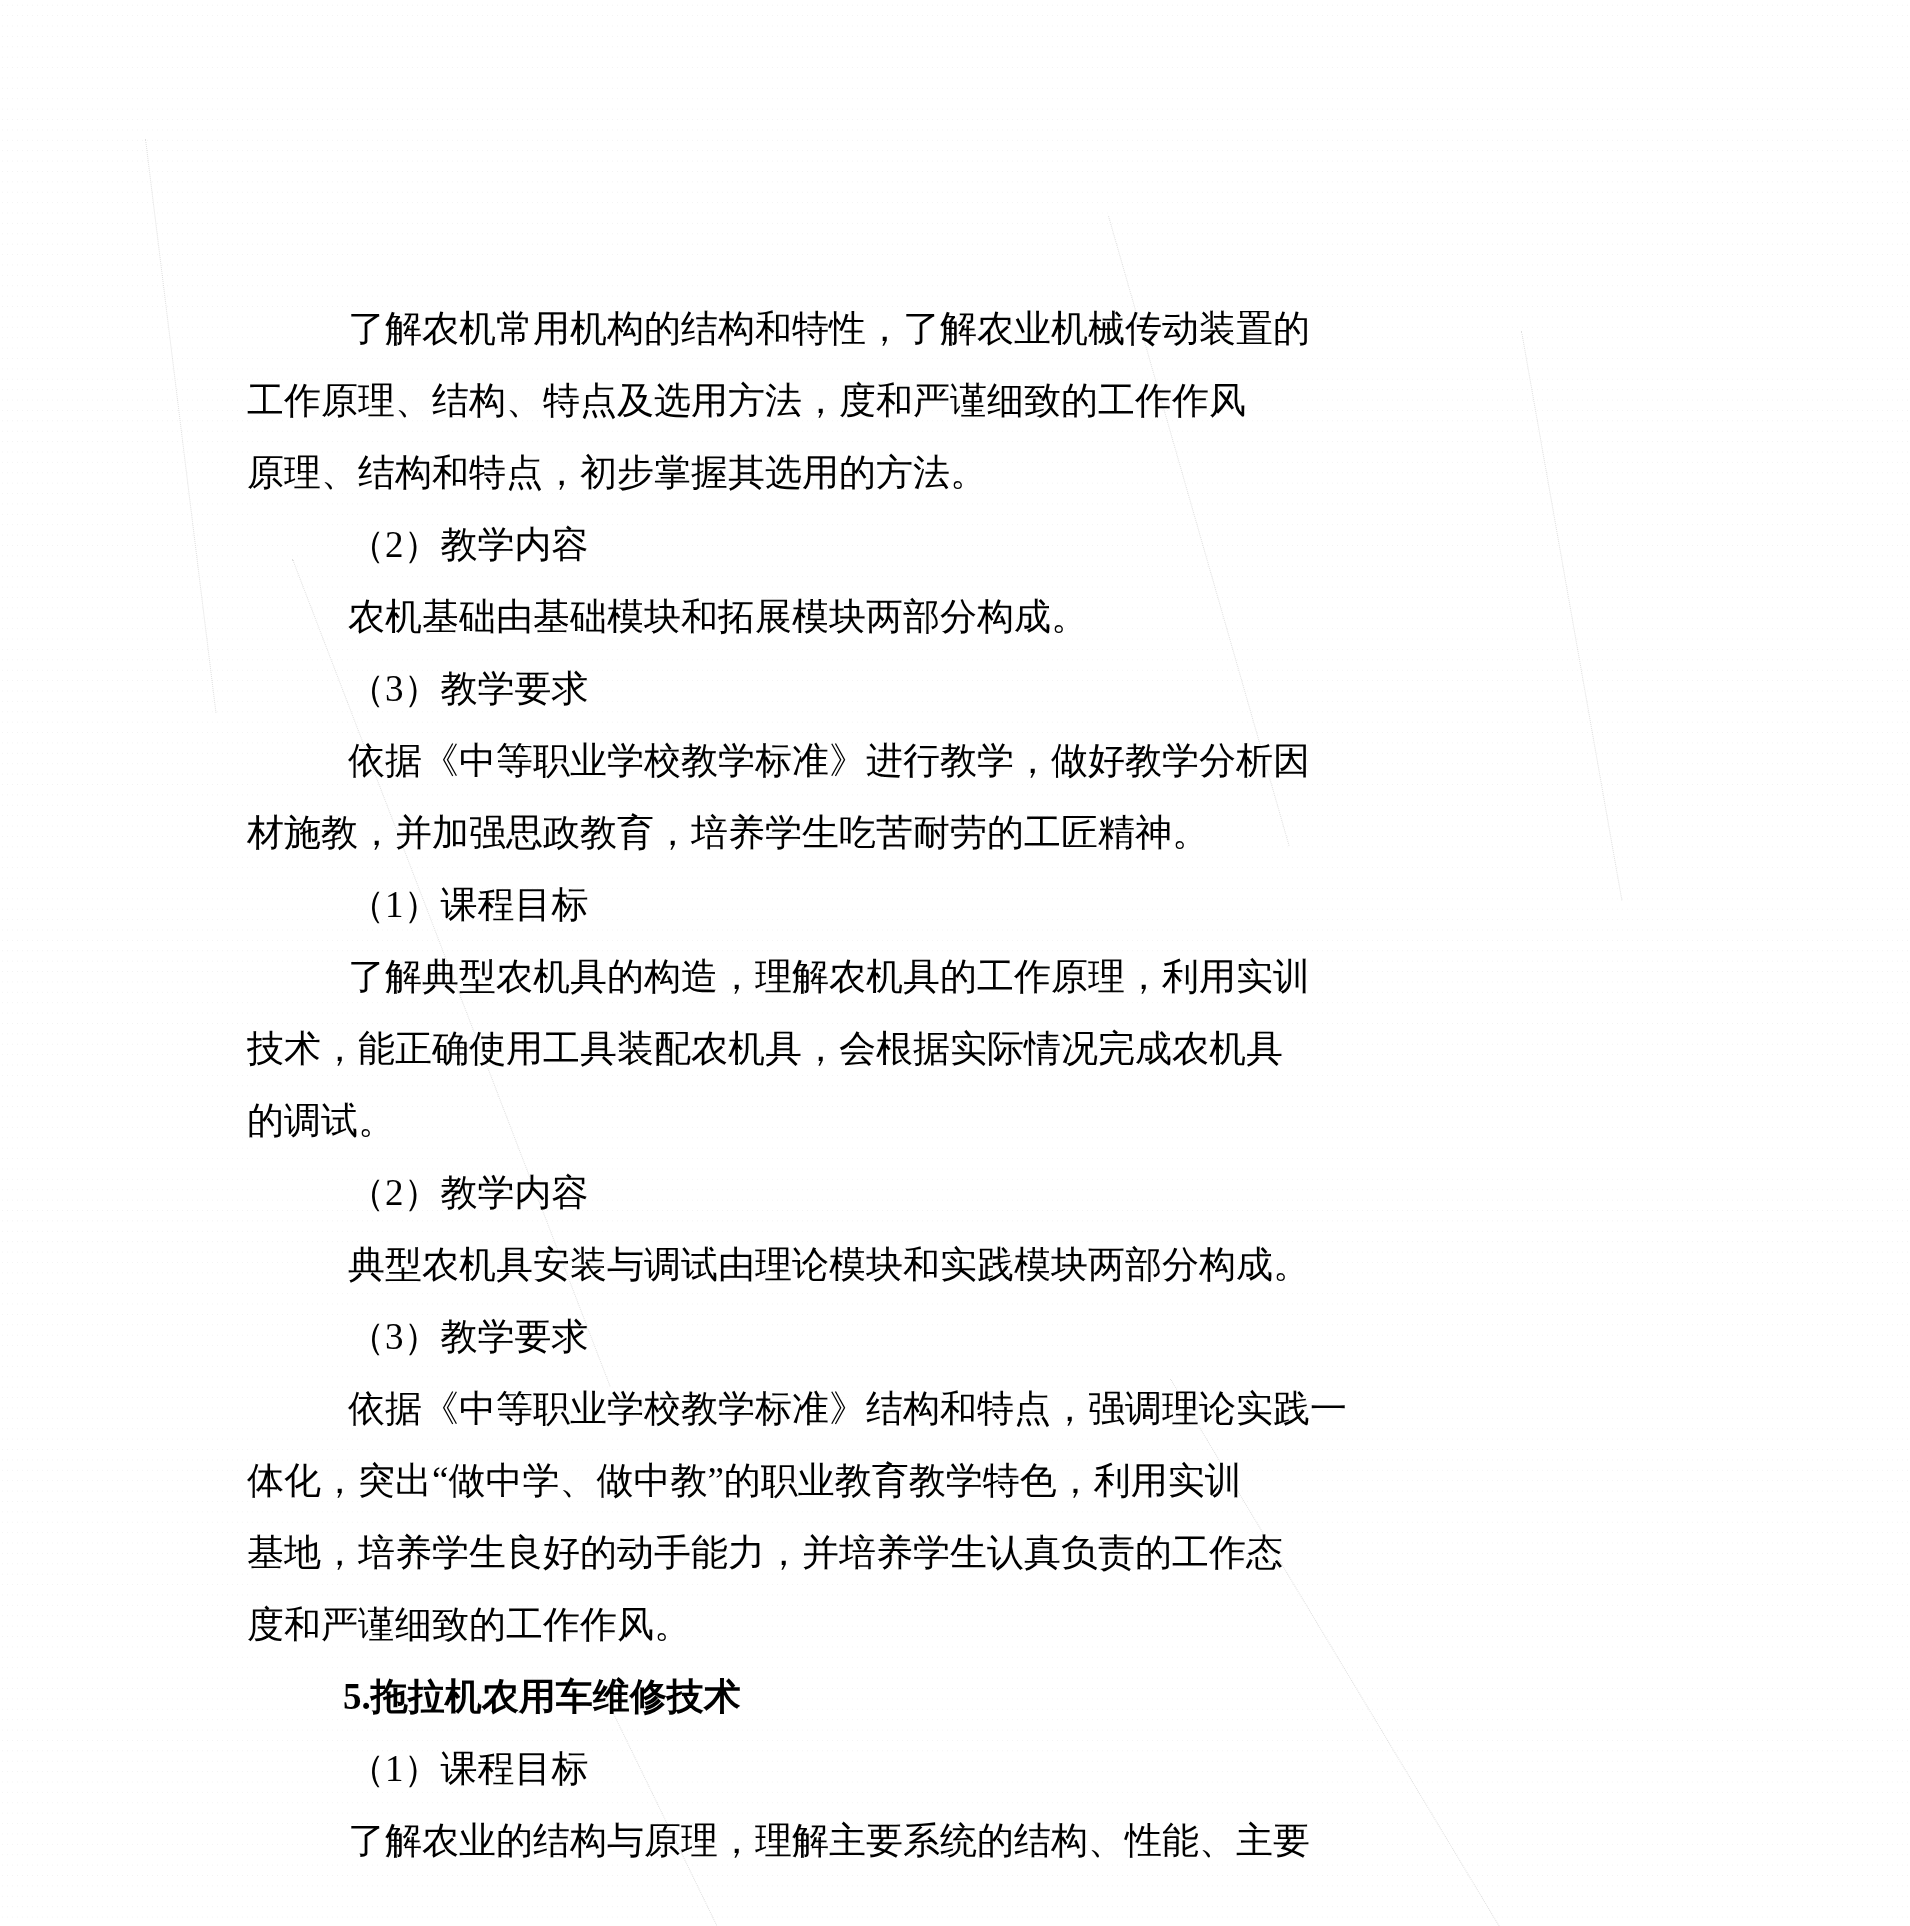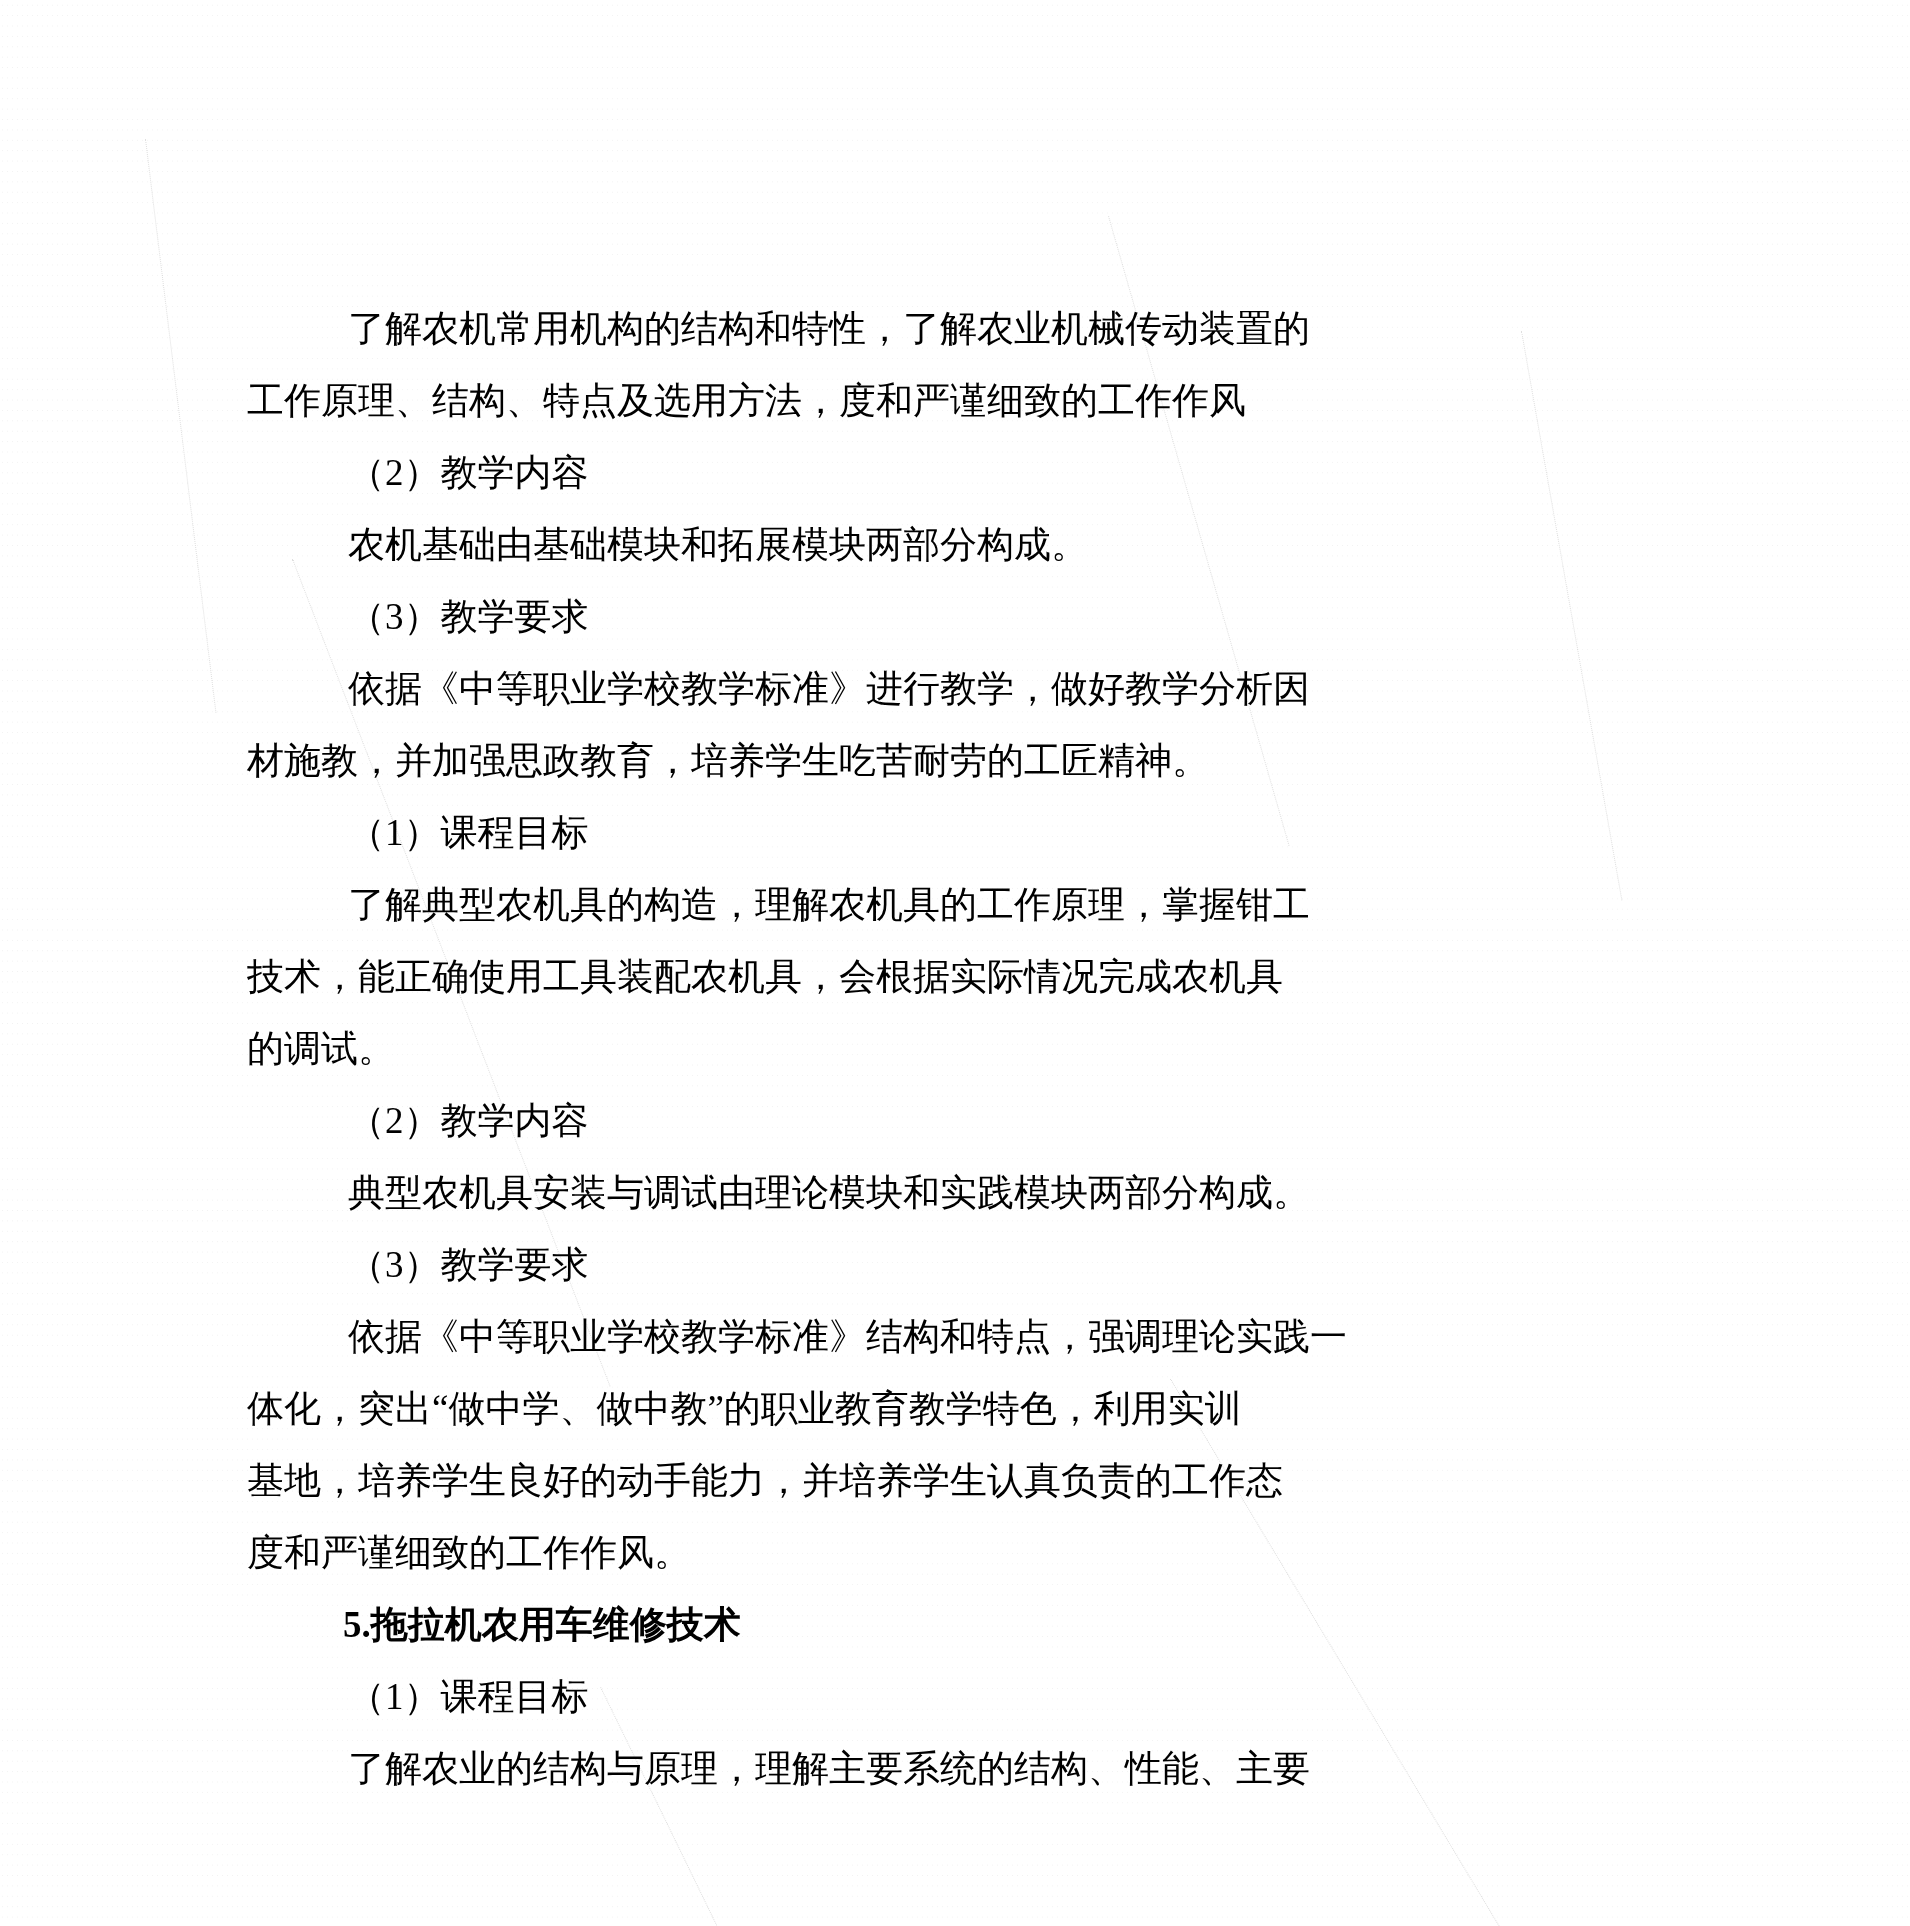--- a/index.html
+++ b/index.html
@@ -65,27 +65,28 @@
   <div class="artifact a1"></div>
   <div class="artifact a2"></div>
   <div class="artifact a3"></div>
   <div class="artifact a4"></div>
   <div class="artifact a5"></div>
   <div class="artifact a6"></div>
 
   <main class="text-block">
       <div class="line indent">了解农机常用机构的结构和特性，了解农业机械传动装置的</div>
       <div class="line flush">工作原理、结构、特点及选用方法，度和严谨细致的工作作风</div>
+      <div class="line flush">原理、结构和特点，初步掌握其选用的方法。</div>
       <div class="line indent">（2）教学内容</div>
       <div class="line indent">农机基础由基础模块和拓展模块两部分构成。</div>
       <div class="line indent">（3）教学要求</div>
       <div class="line indent">依据《中等职业学校教学标准》进行教学，做好教学分析因</div>
       <div class="line flush">材施教，并加强思政教育，培养学生吃苦耐劳的工匠精神。</div>
       <div class="line indent">（1）课程目标</div>
-      <div class="line indent">了解典型农机具的构造，理解农机具的工作原理，掌握钳工</div>
+      <div class="line indent">了解典型农机具的构造，理解农机具的工作原理，利用实训</div>
       <div class="line flush">技术，能正确使用工具装配农机具，会根据实际情况完成农机具</div>
       <div class="line flush">的调试。</div>
       <div class="line indent">（2）教学内容</div>
       <div class="line indent">典型农机具安装与调试由理论模块和实践模块两部分构成。</div>
       <div class="line indent">（3）教学要求</div>
       <div class="line indent">依据《中等职业学校教学标准》结构和特点，强调理论实践一</div>
       <div class="line flush">体化，突出“做中学、做中教”的职业教育教学特色，利用实训</div>
       <div class="line flush">基地，培养学生良好的动手能力，并培养学生认真负责的工作态</div>
       <div class="line flush">度和严谨细致的工作作风。</div>
       <div class="line indent bold">5.拖拉机农用车维修技术</div>

